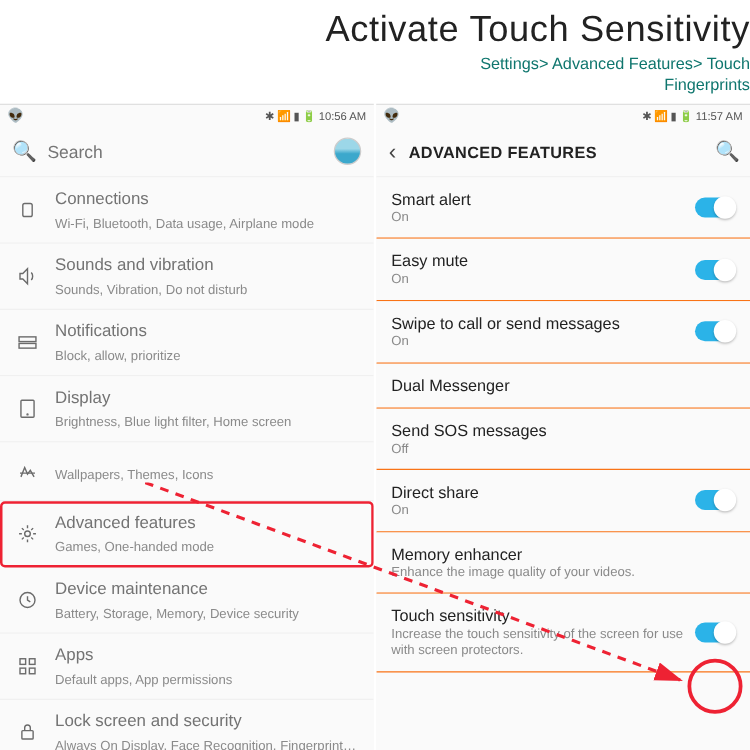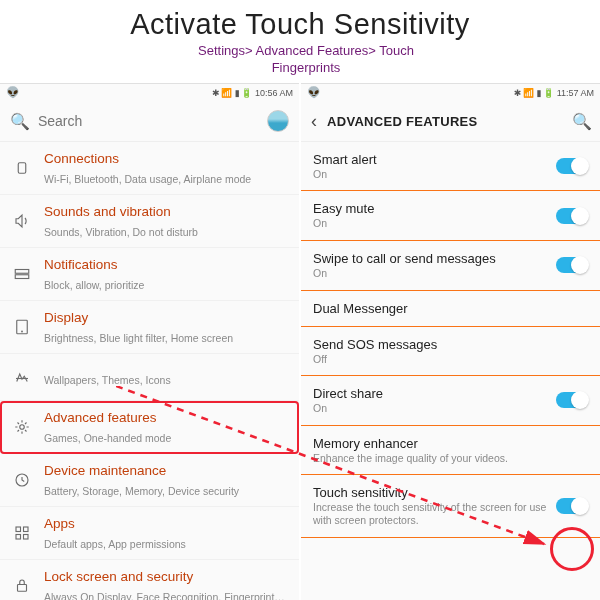--- a/index.html
+++ b/index.html
@@ -1,30 +1,30 @@
 <!DOCTYPE html>
 <html><head>
 <meta charset="utf-8">
 <style>
   * { box-sizing: border-box; margin: 0; padding: 0; font-family: -apple-system, Helvetica, Arial, sans-serif; }
   body { width: 600px; height: 600px; background: #fff; overflow: hidden; position: relative; }
-  .page-title { font-size: 29px; font-weight: 400; text-align: center; color: #222; margin-top: 8px; letter-spacing: 0.5px; font-family: "Century Gothic", Futura, Arial, sans-serif;}
-  .breadcrumb { text-align: center; color: #701a75; font-size: 13px; margin-top: 2px; line-height: 1.3; font-family: "Century Gothic", Futura, Arial, sans-serif; margin-left: 12px;}
+  .page-title { font-size: 29px; font-weight: 400; text-align: right; color: #222; margin-top: 8px; letter-spacing: 0.5px; font-family: "Century Gothic", Futura, Arial, sans-serif;}
+  .breadcrumb { text-align: right; color: #0f766e; font-size: 13px; margin-top: 2px; line-height: 1.3; font-family: "Century Gothic", Futura, Arial, sans-serif; margin-left: 12px;}
   .screens { display: flex; gap: 2px; margin-top: 6px; height: 518px; }
   .phone { flex: 1; background: #fafafa; border-top: 1px solid #e0e0e0; overflow: hidden; display: flex; flex-direction: column; position: relative; }
   .statusbar { height: 18px; background: #fafafa; display: flex; justify-content: space-between; align-items: center; padding: 0 6px; font-size: 10px; color: #555; }
   .statusbar .icons { display: flex; gap: 2px; align-items: center; font-size: 9px;}
   .searchbar { height: 40px; background: #fafafa; display: flex; align-items: center; padding: 0 10px; border-bottom: 1px solid #eee; gap: 8px; }
   .searchbar input { flex: 1; border: none; background: transparent; font-size: 14px; color: #8a8a8a; outline: none; }
   .avatar { width: 22px; height: 22px; border-radius: 50%; background: linear-gradient(180deg,#9cd7e8 40%,#3ca8cc 60%); border:1px solid #ccc;}
   .list { flex: 1; overflow: hidden; background:#fafafa; }
   .row { display: flex; align-items: center; padding: 9px 10px 9px 8px; border-bottom: 1px solid #f0f0f0; background:#fafafa;}
   .row .icn { width: 28px; height: 28px; display: flex; align-items: center; justify-content: center; color: #6b6b6b; flex:none; }
   .row .txt { flex: 1; margin-left: 8px; min-width:0;}
-  .row .ttl { font-size: 13.5px; color: #c2410c; font-weight: 500; }
+  .row .ttl { font-size: 13.5px; color: #737373; font-weight: 500; }
   .row .sub { font-size: 10.5px; color: #8a8a8a; margin-top: 7px; white-space: nowrap; overflow:hidden; text-overflow:ellipsis;}
   .row.highlight { outline: 2px solid #e23; outline-offset: -2px; border-radius: 4px; z-index:2; position:relative;}
   .header2 { height: 40px; display: flex; align-items: center; padding: 0 8px; border-bottom: 1px solid #eee; background:#fafafa;}
   .header2 .back { font-size: 18px; color: #444; padding: 4px 6px 4px 2px; }
   .header2 .httl { font-size: 13px; font-weight: 700; color: #222; flex: 1; margin-left: 4px; letter-spacing:.3px;}
   .header2 .srch { color: #555; }
   .row2 { display: flex; align-items: center; padding: 10px 12px; border-bottom: 1px solid #f97316; background:#fafafa;}
   .row2 .txt { flex: 1; min-width:0; padding-right:6px;}
   .row2 .ttl { font-size: 13px; color: #222; }
   .row2 .sub { font-size: 10.5px; color: #8a8a8a; margin-top: 1px; line-height:1.2;}

